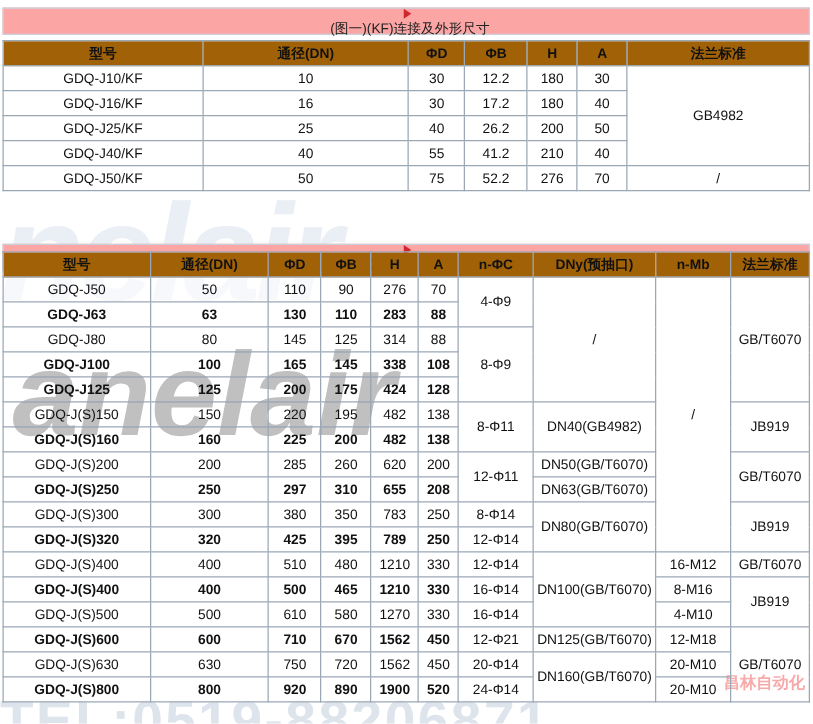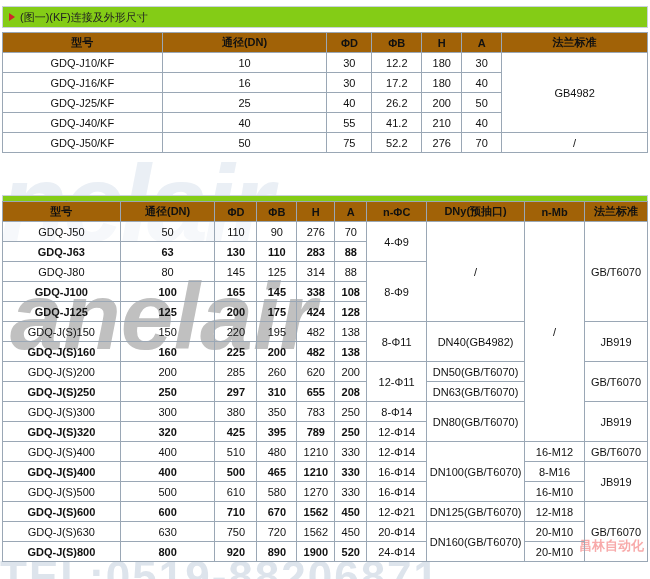--- a/index.html
+++ b/index.html
@@ -61,28 +61,29 @@
     font-weight: bold;
     z-index: 1;
     pointer-events: none;
     white-space: nowrap;
   }
 
   .section-head {
     position: relative;
     z-index: 2;
     margin: 0;
-    background: #84cc16;
+    background: #fca5a5;
     border: 1px solid #c9d2dc;
     height: 22px;
     display: flex;
     align-items: center;
     padding-left: 6px;
     font-size: 11px;
     color: #222;
+    flex-direction: column;
   }
   .tri {
     width: 0; height: 0;
     border-left: 6px solid #d0262c;
     border-top: 4px solid transparent;
     border-bottom: 4px solid transparent;
     margin-right: 5px;
   }
   .sec1 { position: absolute; left: 2px; top: 6px; width: 646px; }
   .sec2 { position: absolute; left: 2px; top: 175px; width: 646px; margin-top: 20px; }
@@ -355,21 +356,21 @@
           <td rowspan="2">JB919</td>
         </tr>
         <tr>
           <td>GDQ-J(S)500</td>
           <td>500</td>
           <td>610</td>
           <td>580</td>
           <td>1270</td>
           <td>330</td>
           <td>16-Φ14</td>
-          <td>16-M10</td>
+          <td>4-M10</td>
         </tr>
         <tr>
           <td class="bold">GDQ-J(S)600</td>
           <td class="bold">600</td>
           <td class="bold">710</td>
           <td class="bold">670</td>
           <td class="bold">1562</td>
           <td class="bold">450</td>
           <td>12-Φ21</td>
           <td>DN125(GB/T6070)</td>

